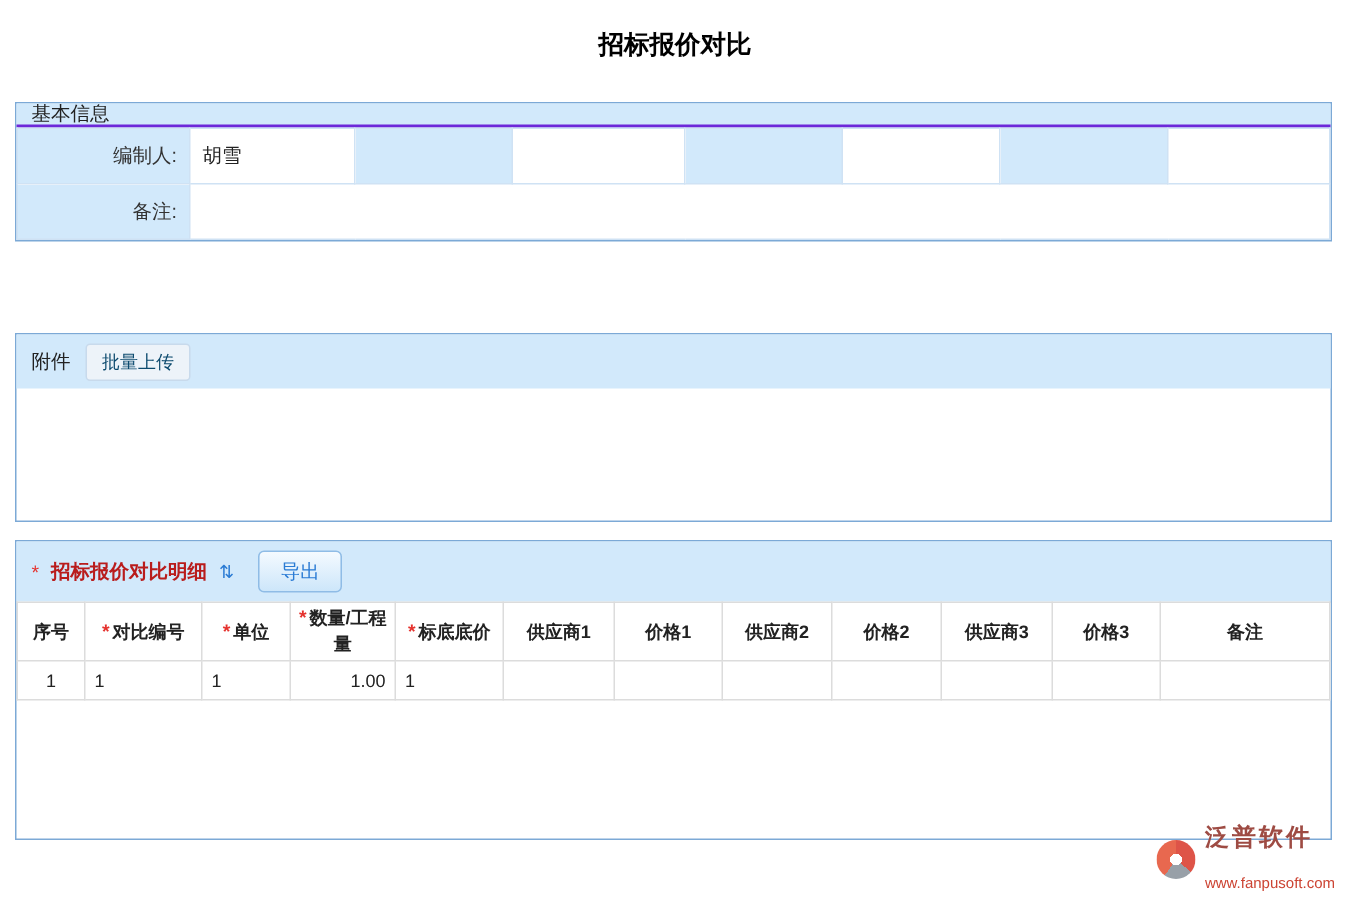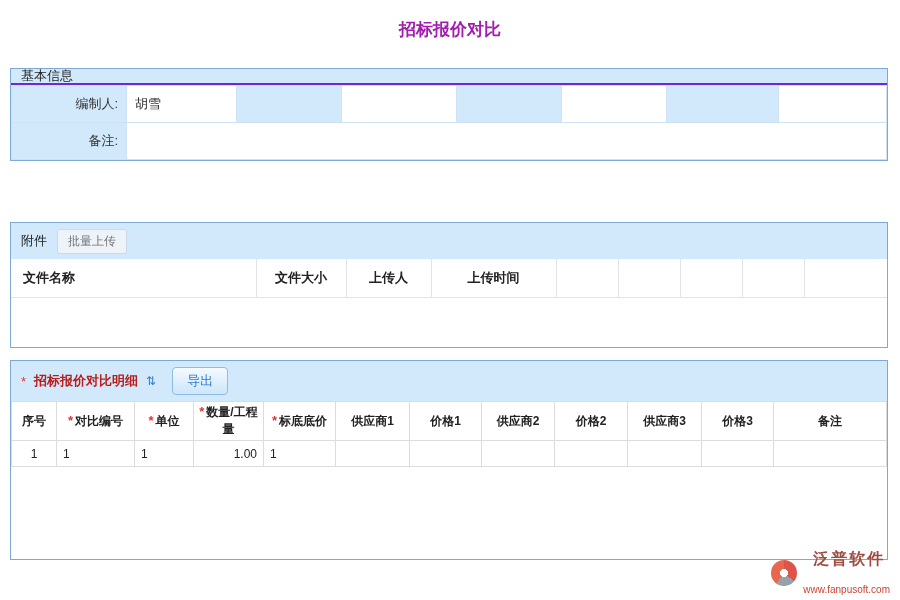--- a/index.html
+++ b/index.html
@@ -5,21 +5,21 @@
   * { box-sizing: border-box; }
   html,body { margin:0; padding:0; }
   body {
     width:900px; height:600px; position:relative; overflow:hidden;
     background:#fff;
     font-family:"Liberation Sans","DejaVu Sans",sans-serif;
     color:#222;
   }
   .page-title {
     position:absolute; top:18px; left:0; right:0; margin:0;
-    text-align:center; font-size:17px; font-weight:bold; color:#a21caf;
+    text-align:center; font-size:17px; font-weight:bold; color:#000000;
   }
   .panel {
     position:absolute; left:10px; right:12px;
     border:1px solid #7ca9d6; background:#fff;
   }
   #panel-basic  { top:68px; }
   #panel-attach { top:222px; height:126px; }
   #panel-detail { top:360px; height:200px; }
 
   .panel-header {
@@ -33,21 +33,21 @@
   
   .form-table { width:100%; border-collapse:collapse; table-layout:fixed; font-size:13px; }
   .form-table td { height:37px; border:1px solid #cfe2f4; padding:0 8px; overflow:hidden; white-space:nowrap; }
   .form-table td.lbl { background:#d2e9fb; text-align:right; color:#333; }
   .form-table td.val { background:#fff; text-align:left; }
   .req { color:#e5322e; margin-right:2px; font-size:13px; }
   .link { color:#2a66c8; text-decoration:underline; cursor:pointer; font-size:13px; }
 
   
   .btn-upload {
-    background:#edf3f9; border:1px solid #c8daec; color:#737373;
+    background:#edf3f9; border:1px solid #c8daec; color:#0c4a6e;
     font-size:12px; padding:3px 10px; border-radius:3px; cursor:pointer;
     font-family:inherit;
   }
   .attach-table { width:100%; border-collapse:collapse; table-layout:fixed; }
   .attach-table th {
     height:38px; font-size:13px; font-weight:bold; color:#222; background:#fff;
     border-right:1px solid #e3e3e3; border-bottom:1px solid #e3e3e3;
     text-align:center; overflow:hidden; white-space:nowrap;
   }
   .attach-table th:first-child { text-align:left; padding-left:12px; }
@@ -75,21 +75,21 @@
 
   
   .logo { position:absolute; right:10px; top:550px; display:flex; align-items:center; gap:6px; }
   .logo-icon {
     width:26px; height:26px; border-radius:50%;
     background:
       radial-gradient(circle, #fff 0 4px, rgba(255,255,255,0) 4px),
       conic-gradient(#de5448 0 130deg, #98a0a8 130deg 215deg, #e8684f 215deg 360deg);
   }
   .logo-col { display:flex; flex-direction:column; line-height:1.15; }
-  .logo-name { font-size:16px; font-weight:bold; color:#9e4b43; letter-spacing:2px;margin-left:10px; }
+  .logo-name { font-size:16px; font-weight:bold; color:#9e4b43; letter-spacing:2px; }
   .logo-url  { font-size:10px; color:#cc4433;margin-top:16px; }
 </style>
 </head>
 <body>
 
 <h1 class="page-title">招标报价对比</h1>
 
 <section class="panel" id="panel-basic">
   <div class="panel-header">
     <span>基本信息</span>
@@ -122,46 +122,20 @@
       </tr>
     </tbody>
   </table>
 </section>
 
 <section class="panel" id="panel-attach">
   <div class="panel-header">
     <span>附件</span>
     <button class="btn-upload">批量上传</button>
   </div>
-  <table class="attach-table">
-    <colgroup id="attach-colgroup">
-        <col style="width: 245px;">
-        <col style="width: 90px;">
-        <col style="width: 85px;">
-        <col style="width: 125px;">
-        <col style="width: 62px;">
-        <col style="width: 62px;">
-        <col style="width: 62px;">
-        <col style="width: 62px;">
-        <col>
-      </colgroup>
-    <thead>
-      <tr>
-          <th>文件名称</th>
-          <th>文件大小</th>
-          <th>上传人</th>
-          <th>上传时间</th>
-          <th></th>
-          <th></th>
-          <th></th>
-          <th></th>
-          <th></th>
-        </tr>
-    </thead>
-  </table>
   <div style="height:52px;"></div>
 </section>
 
 <section class="panel" id="panel-detail">
   <div class="panel-header">
     <span class="req">*</span>
     <span class="detail-title">招标报价对比明细</span>
     <span class="sort-icon">⇅</span>
     <button class="btn-export">导出</button>
   </div>

